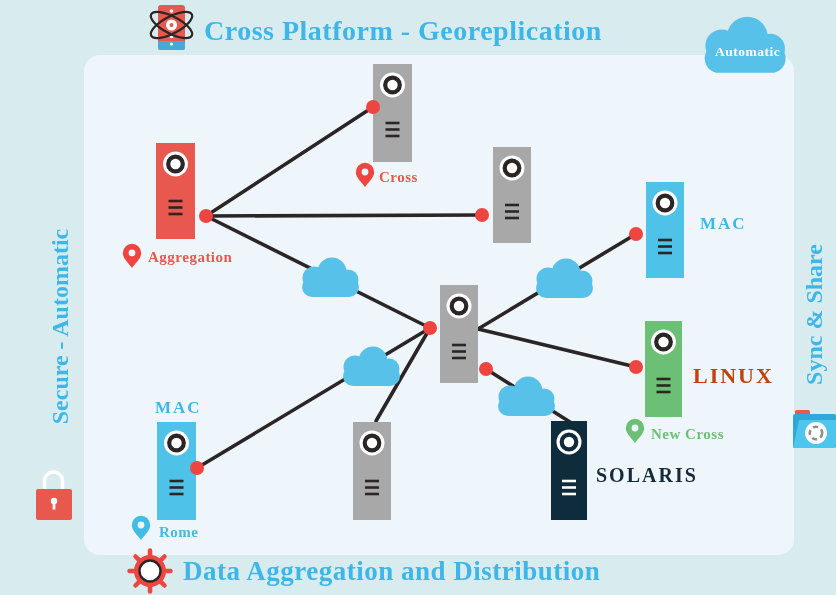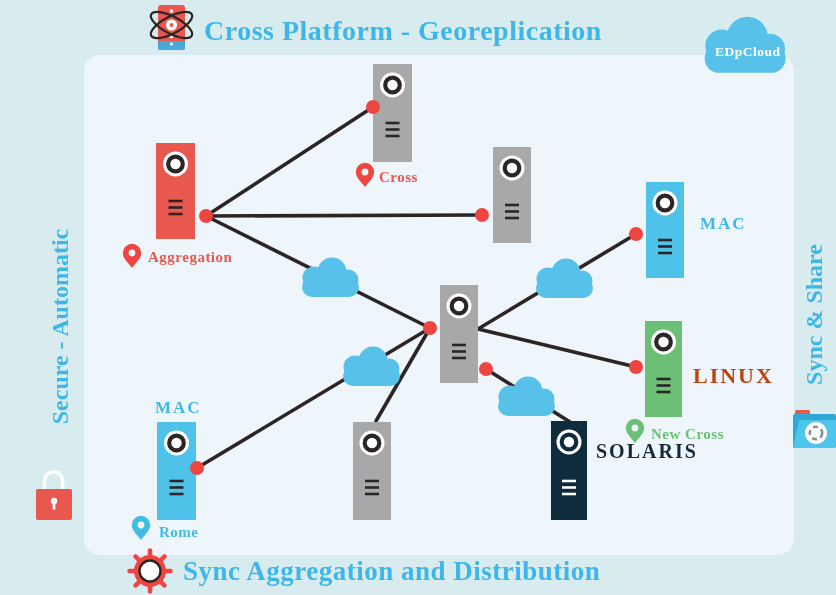--- a/index.html
+++ b/index.html
@@ -206,34 +206,34 @@
       <rect x="787" y="410" width="15" height="8" rx="1.5" fill="#e8584e"></rect>
       <rect x="785" y="414" width="43" height="34" rx="2" fill="#2fa8d5"></rect>
       <path d="M785,448 L791,420 L833,420 L827,448 Z" fill="#4ec5ec"></path>
       <circle cx="808" cy="433" r="11" fill="#ffffff"></circle>
       <circle cx="808" cy="433" r="6.2" fill="none" stroke="#8a8f94" stroke-width="2.6" stroke-dasharray="5 3.5"></circle>
     </g>
   </svg>
 
   <div class="label title" style="left:196px;top:15px;">Cross Platform - Georeplication</div>
 
-  <div class="label cloud-label" style="left:707px;top:44px;">EDpCloud</div>
+  <div class="label cloud-label" style="left:707px;top:44px;">Automatic</div>
 
   <div class="label rail" style="left:-118px;top:313px;">Secure - Automatic</div>
 
   <div class="label rail" style="width:240px;left:686px;top:301px;">Sync &amp; Share</div>
 
-  <div class="label title" style="left:175px;top:556px;font-size:27px;">Sync Aggregation and Distribution</div>
+  <div class="label title" style="left:175px;top:556px;font-size:27px;">Data Aggregation and Distribution</div>
 
   <div class="label loc-label" style="left:140px;top:249px;color:#e8584e;">Aggregation</div>
 
   <div class="label loc-label" style="left:371px;top:169px;color:#e8584e;">Cross</div>
 
   <div class="label os-label" style="left:692px;top:214px;color:#3eb7e8;">MAC</div>
 
   <div class="label os-label" style="left:685px;top:363px;font-size:22px;color:#c2410c;">LINUX</div>
   <div class="label loc-label" style="left:643px;top:426px;color:#6cc076;">New Cross</div>
 
-  <div class="label os-label" style="left:588px;top:440px;font-size:20px;color:#16293a;">SOLARIS</div>
+  <div class="label os-label" style="left:588px;top:464px;font-size:20px;color:#16293a;">SOLARIS</div>
 
   <div class="label os-label" style="left:147px;top:398px;color:#3eb7e8;">MAC</div>
   <div class="label loc-label" style="left:151px;top:524px;color:#41bce4;">Rome</div>
 </div>
 
 </body></html>

